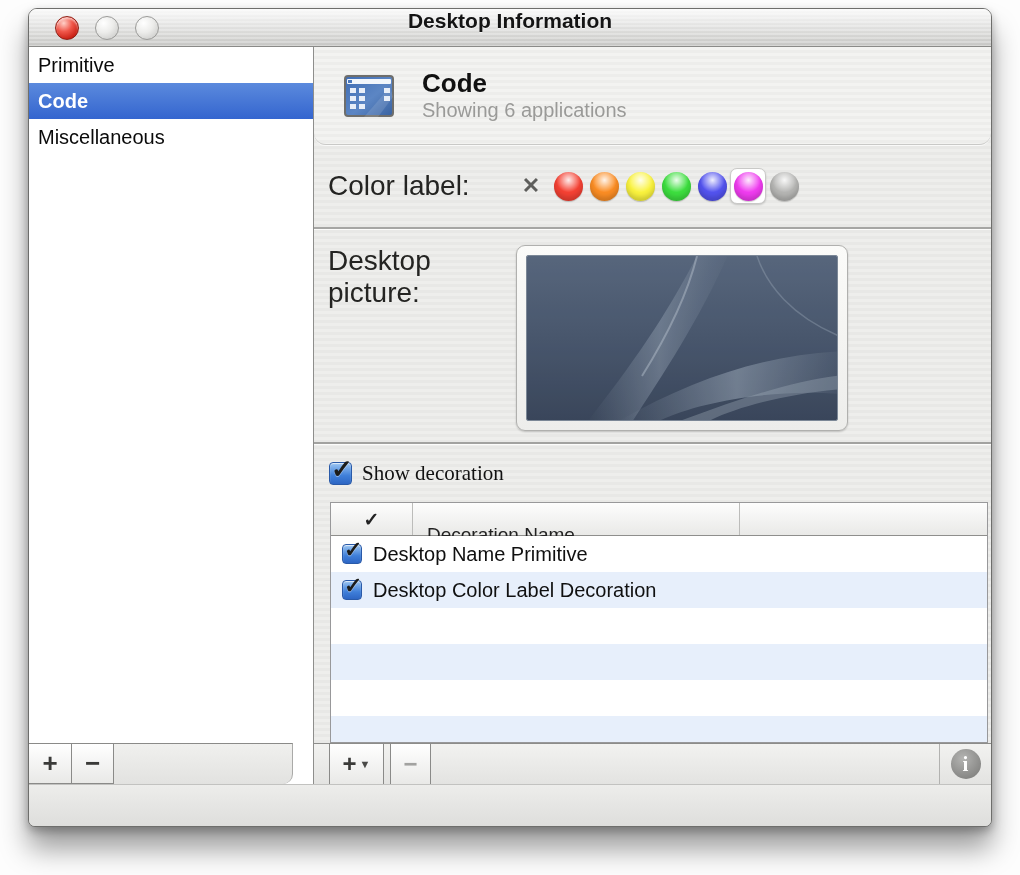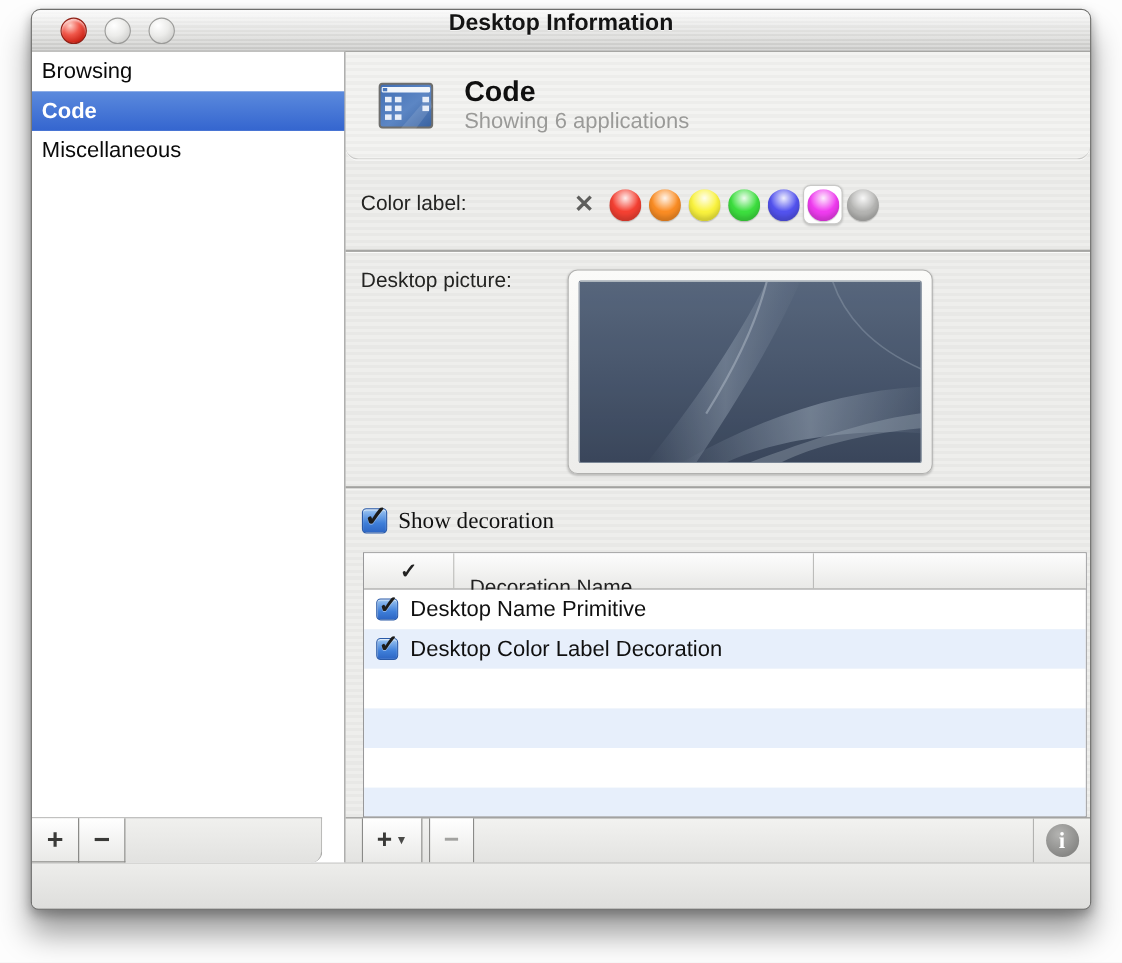--- a/index.html
+++ b/index.html
@@ -61,21 +61,21 @@
 
   .hdr-box { height:98px; flex:0 0 98px;
     background:repeating-linear-gradient(180deg,#f3f3f1 0 3px,#ededeb 3px 6px);
     border-bottom:1px solid #c9c9c7; border-radius:0 0 12px 12px;
     box-shadow:0 1px 0 rgba(255,255,255,.7);
     display:flex; align-items:center; padding-left:30px; }
   .hdr-icon { width:50px; height:42px; margin-right:28px; }
   .hdr-title { font-size:26px; font-weight:bold; color:#101010; line-height:1.15; }
   .hdr-sub { font-size:20px; color:#9a9a98; }
 
-  .row-label { width:188px; flex:0 0 188px; font-size:19px; color:#242422; }
+  .row-label { width:188px; flex:0 0 188px; font-size:28px; color:#242422; }
 
   .color-row { height:84px; flex:0 0 84px; display:flex; align-items:center; padding-left:14px;
                border-bottom:2px solid #a6a6a4; box-shadow:0 1px 0 rgba(255,255,255,.8); }
   .clear-x { width:30px; text-align:center; font-size:22px; font-weight:bold; color:#5e5e5c;
              margin-right:4px; }
   .dots { display:flex; }
   .dot-cell { width:36px; height:36px; display:flex; align-items:center; justify-content:center; }
   .dot-cell.selected { background:#ffffff; border:1px solid #c9c9c7; border-radius:7px;
                        box-shadow:0 1px 2px rgba(0,0,0,.18); }
   .dot { width:29px; height:29px; border-radius:50%;
@@ -150,21 +150,21 @@
         <div class="tl blank"></div>
         <div class="tl blank"></div>
       </div>
       <div class="title-text">Desktop Information</div>
     </div>
 
     <div class="main">
 
       <div class="sidebar">
         <div id="sidebar-list">
-            <div class="side-item">Browsing</div>
+            <div class="side-item">Primitive</div>
             <div class="side-item selected">Code</div>
             <div class="side-item">Miscellaneous</div>
           </div>
         <div class="side-bottom">
           <div class="sq-btn">+</div>
           <div class="sq-btn">−</div>
         </div>
       </div>
 
       <div class="panel">

